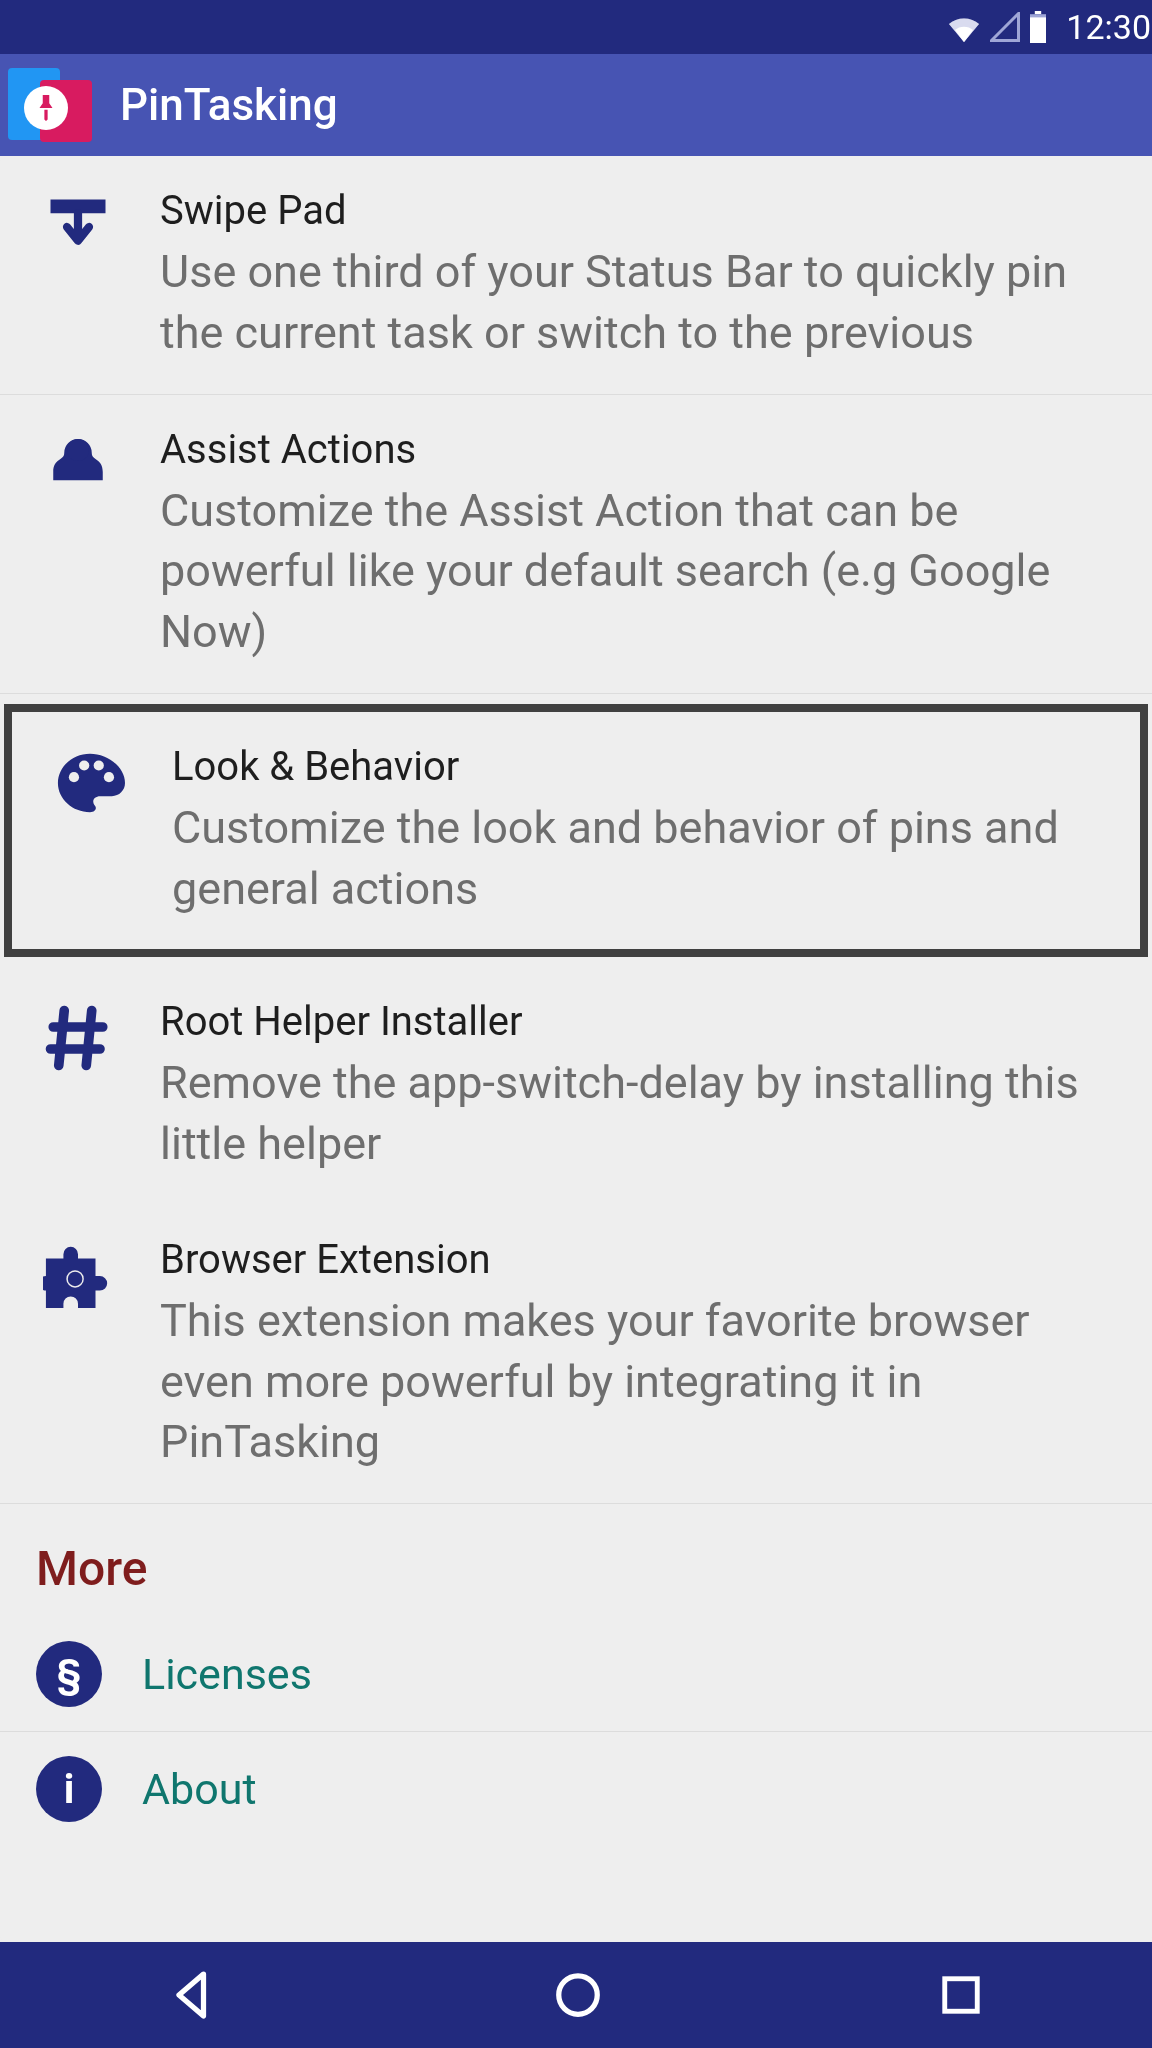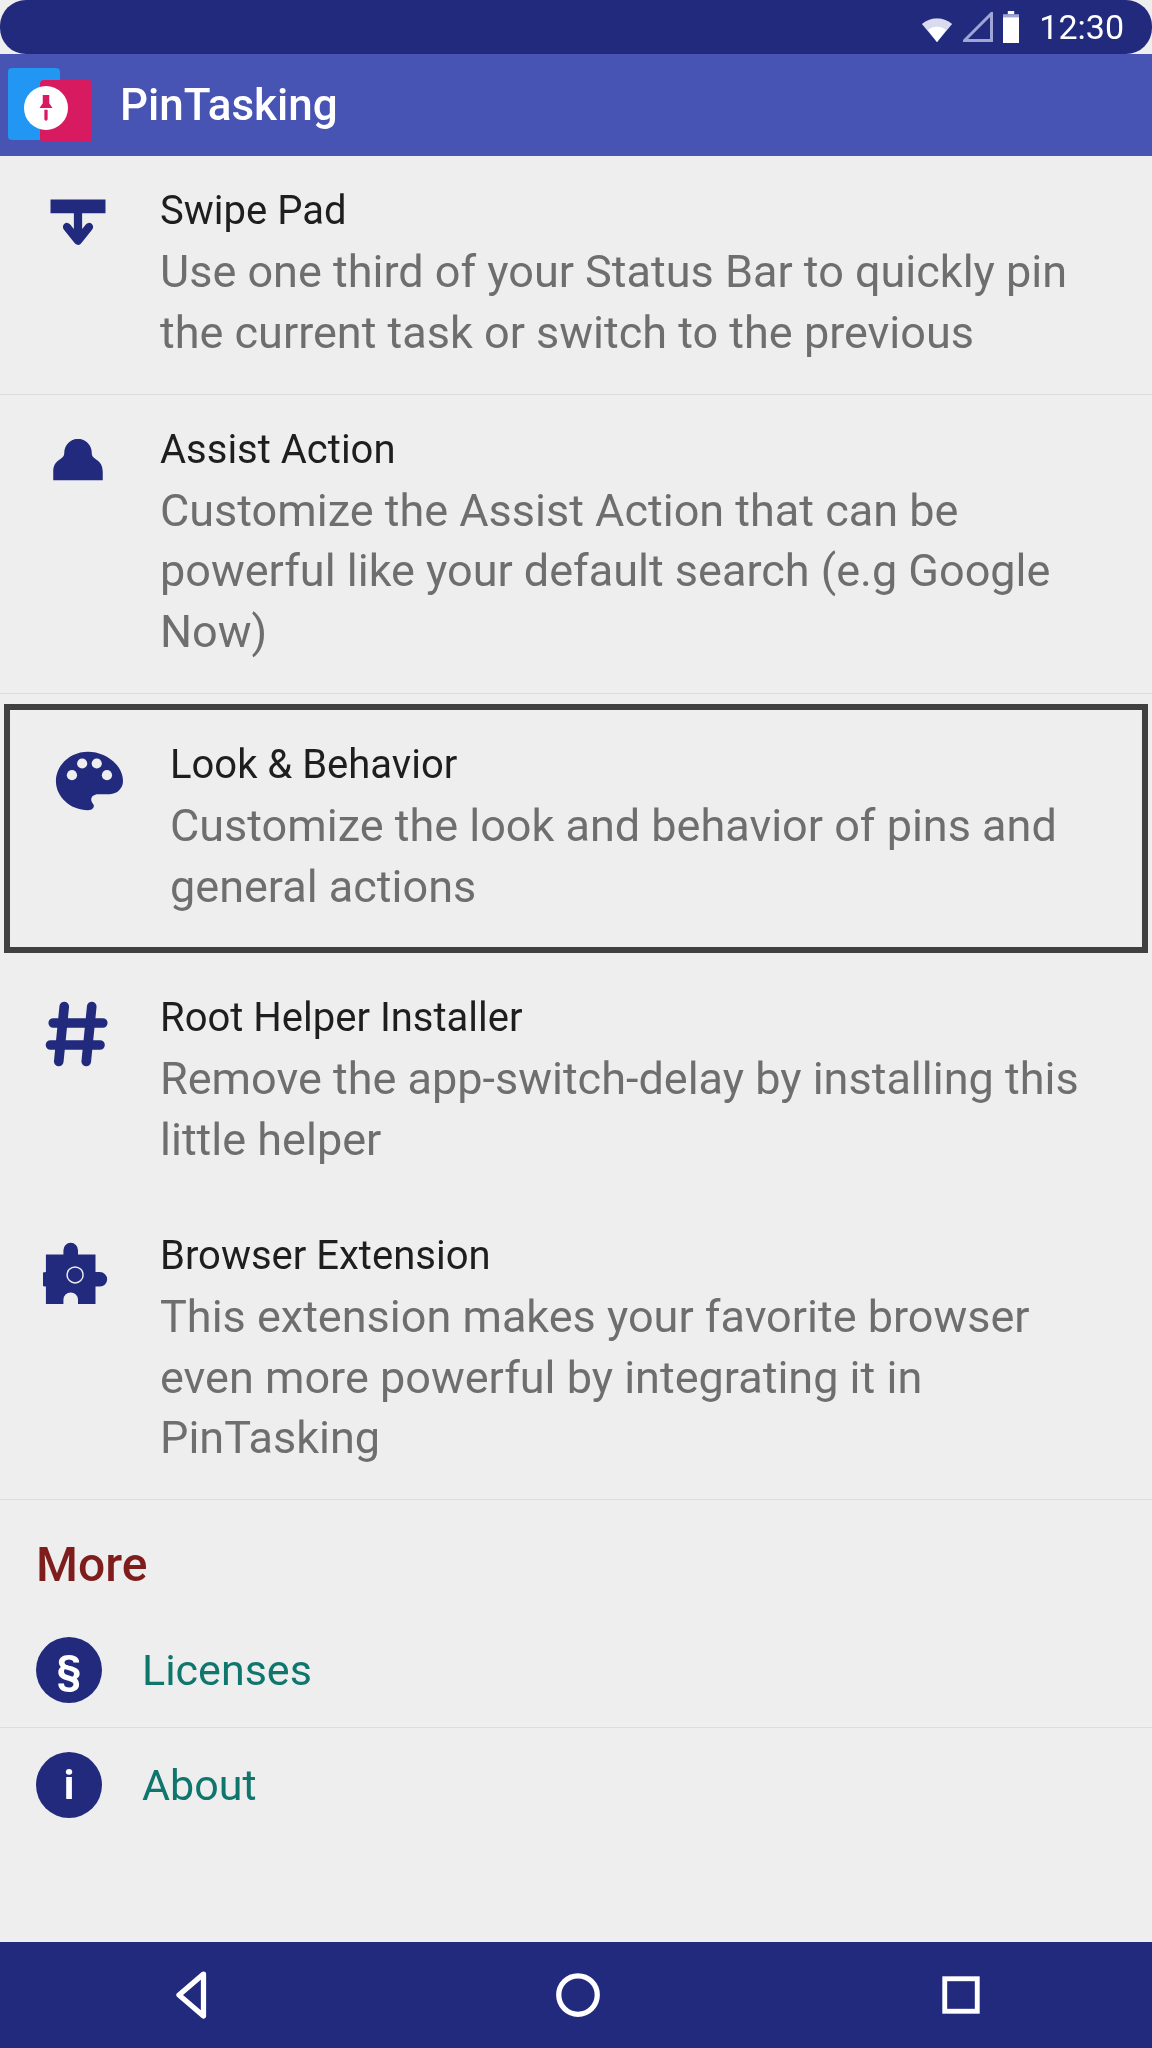--- a/index.html
+++ b/index.html
@@ -3,26 +3,25 @@
 <meta charset="utf-8">
 <style>
   * { box-sizing: border-box; margin: 0; padding: 0; }
   html, body { width: 1152px; height: 2048px; font-family: Roboto, Arial, sans-serif; background: #eeeeee; overflow: hidden; }
   .status-bar {
     height: 54px;
     background: #222a7e;
     display: flex;
     align-items: center;
     justify-content: flex-end;
-    padding: 0 28px;
+    padding: 0 1px;
     color: #fff;
     font-size: 32px;
     font-weight: 400;
     gap: 8px;
-    border-radius: 26px;
   }
   .status-bar .time { margin-left: 10px; font-size: 34px; }
   .app-bar {
     height: 102px;
     background: #4754b3;
     display: flex;
     align-items: center;
     gap: 24px;
   }
   .app-icon {
@@ -40,21 +39,21 @@
     border-bottom: 1px solid #dcdcdc;
     gap: 40px;
     background:#eeeeee;
   }
   .list-item.no-border { border-bottom:none; }
   .item-icon { width: 84px; min-width:84px; display:flex; align-items:center; justify-content:center; color:#222a7e; margin-top:8px;}
   .item-text { flex:1; }
   .item-title { font-size: 40px; color:#1e1e1e; font-weight:400; line-height:1.25; margin-bottom:6px;}
   .item-desc { font-size: 45px; color:#6e6e6e; line-height:1.35; }
   .highlight-box {
-    border: 6px solid #404040;
+    border: 8px solid #404040;
     background: #14532d;
     margin: 10px 4px;
   }
   .highlight-box .list-item { border-bottom:none; }
   .section-header {
     color:#7f1d1d;
     font-size: 48px;
     font-weight:500;
     padding: 36px 36px 20px 36px;
   }
@@ -129,21 +128,21 @@
   </div>
 
   <div class="list-item">
     <div class="item-icon">
       <svg width="66" height="56" viewBox="0 0 48 40">
           <path d="M6 34h36v-6c0-10-8-8-8-14a10 10 0 10-20 0c0 6-8 4-8 14v6z" fill="#222a7e"></path>
           <circle cx="24" cy="12" r="8" fill="#222a7e"></circle>
         </svg>
     </div>
     <div class="item-text">
-      <div class="item-title">Assist Action</div>
+      <div class="item-title">Assist Actions</div>
       <div class="item-desc">Customize the Assist Action that can be powerful like your default search (e.g Google Now)</div>
     </div>
   </div>
 
   <div class="highlight-box">
     <div class="list-item">
       <div class="item-icon">
         <svg width="70" height="66" viewBox="0 0 48 44">
             <path d="M24 2C12 2 2 11 2 22s10 20 22 20c4 0 5-3 3-5-2-3 0-6 4-6h8c5 0 9-4 9-9C48 11 36 2 24 2z" fill="#222a7e"></path>
             <circle cx="13" cy="18" r="3.5" fill="#eeeeee"></circle>

